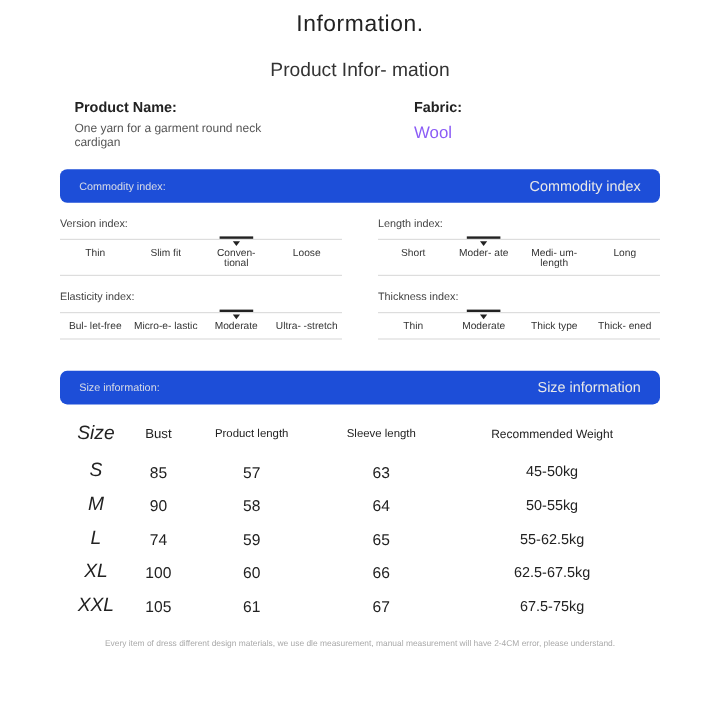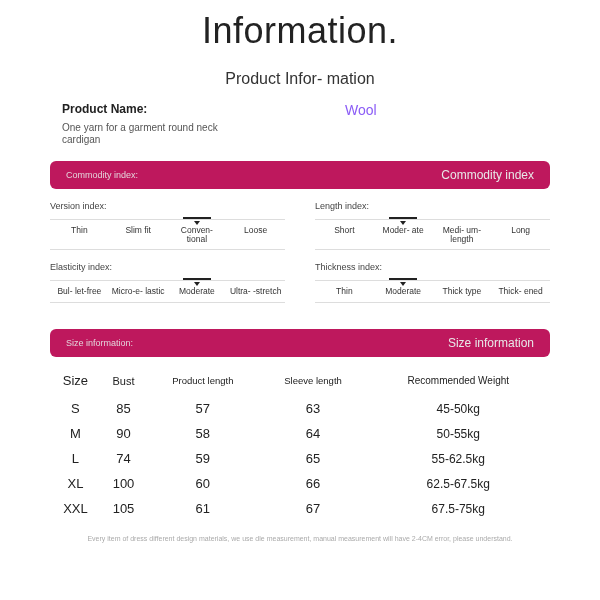--- a/index.html
+++ b/index.html
@@ -5,31 +5,31 @@
     * { margin: 0; padding: 0; box-sizing: border-box; }
     body {
       width: 600px;
       height: 600px;
       background: #fff;
       font-family: Arial, Helvetica, sans-serif;
       color: #222;
       font-size: 10px;
     }
     .page { padding: 10px 50px 0 50px; }
-    .title { text-align: center; font-size: 36px; font-weight: 400; letter-spacing: .5px; }
+    .title { text-align: center; font-size: 19px; font-weight: 400; letter-spacing: .5px; }
     .subtitle { text-align: center; font-size: 16px; color: #333; margin-top: 18px; margin-bottom: 14px; line-height: 1.1; }
     .row2 { display: flex; }
     .col { flex: 1; }
     .col + .col { margin-left: 30px; }
     .label { font-size: 12px; font-weight: 600; color: #222; margin-bottom: 6px; padding-left: 12px; }
     .col:nth-child(2) .label { padding-left: 30px; }
     .value-sm { font-size: 10px; color: #555; line-height: 1.25; max-width: 180px; padding-left: 12px; }
     .value-big { font-size: 14px; color: #8b5cf6; padding-left: 30px; }
     .band {
-      background: #be185d;
+      background: #1d4ed8;
       color: #e8e8e8;
       border-radius: 6px;
       display: flex;
       justify-content: space-between;
       align-items: center;
       font-size: 10px;
       padding: 7px 16px;
       margin-top: 14px;
       margin-bottom: 12px;
     }
@@ -78,21 +78,21 @@
       border-top: 4px solid #222;
     }
     .size-table { width: 100%; margin-top: 4px; border-collapse: collapse; }
     .size-table th {
       font-weight: 400;
       font-size: 11px;
       color: #222;
       padding: 4px 2px 8px;
     }
     .size-table th:first-child,
-    .size-table td:first-child { font-size: 13px; }
+    .size-table td:first-child { font-size: 16px; font-style: italic; }
     .size-table th:nth-child(3),
     .size-table th:nth-child(4) { font-size: 9.5px; line-height: 1.1; }
     .size-table th:last-child { font-size: 10px; line-height: 1.1; }
     .size-table td {
       text-align: center;
       font-size: 13px;
       padding: 5px 2px;
       color: #222;
     }
     .size-table td:last-child { font-size: 12px; }
@@ -112,20 +112,21 @@
   <div class="title">Information.</div>
   <div class="subtitle">Product Infor-
 mation</div>
 
   <div class="row2">
     <div class="col">
       <div class="label">Product Name:</div>
       <div class="value-sm">One yarn for a garment round neck cardigan</div>
     </div>
     <div class="col">
+      <div class="label">Fabric:</div>
       <div class="value-big">Wool</div>
     </div>
   </div>
 
   <div class="band">
     <span class="bl">Commodity index:</span>
     <span class="br">Commodity index</span>
   </div>
 
   <div class="indices">

